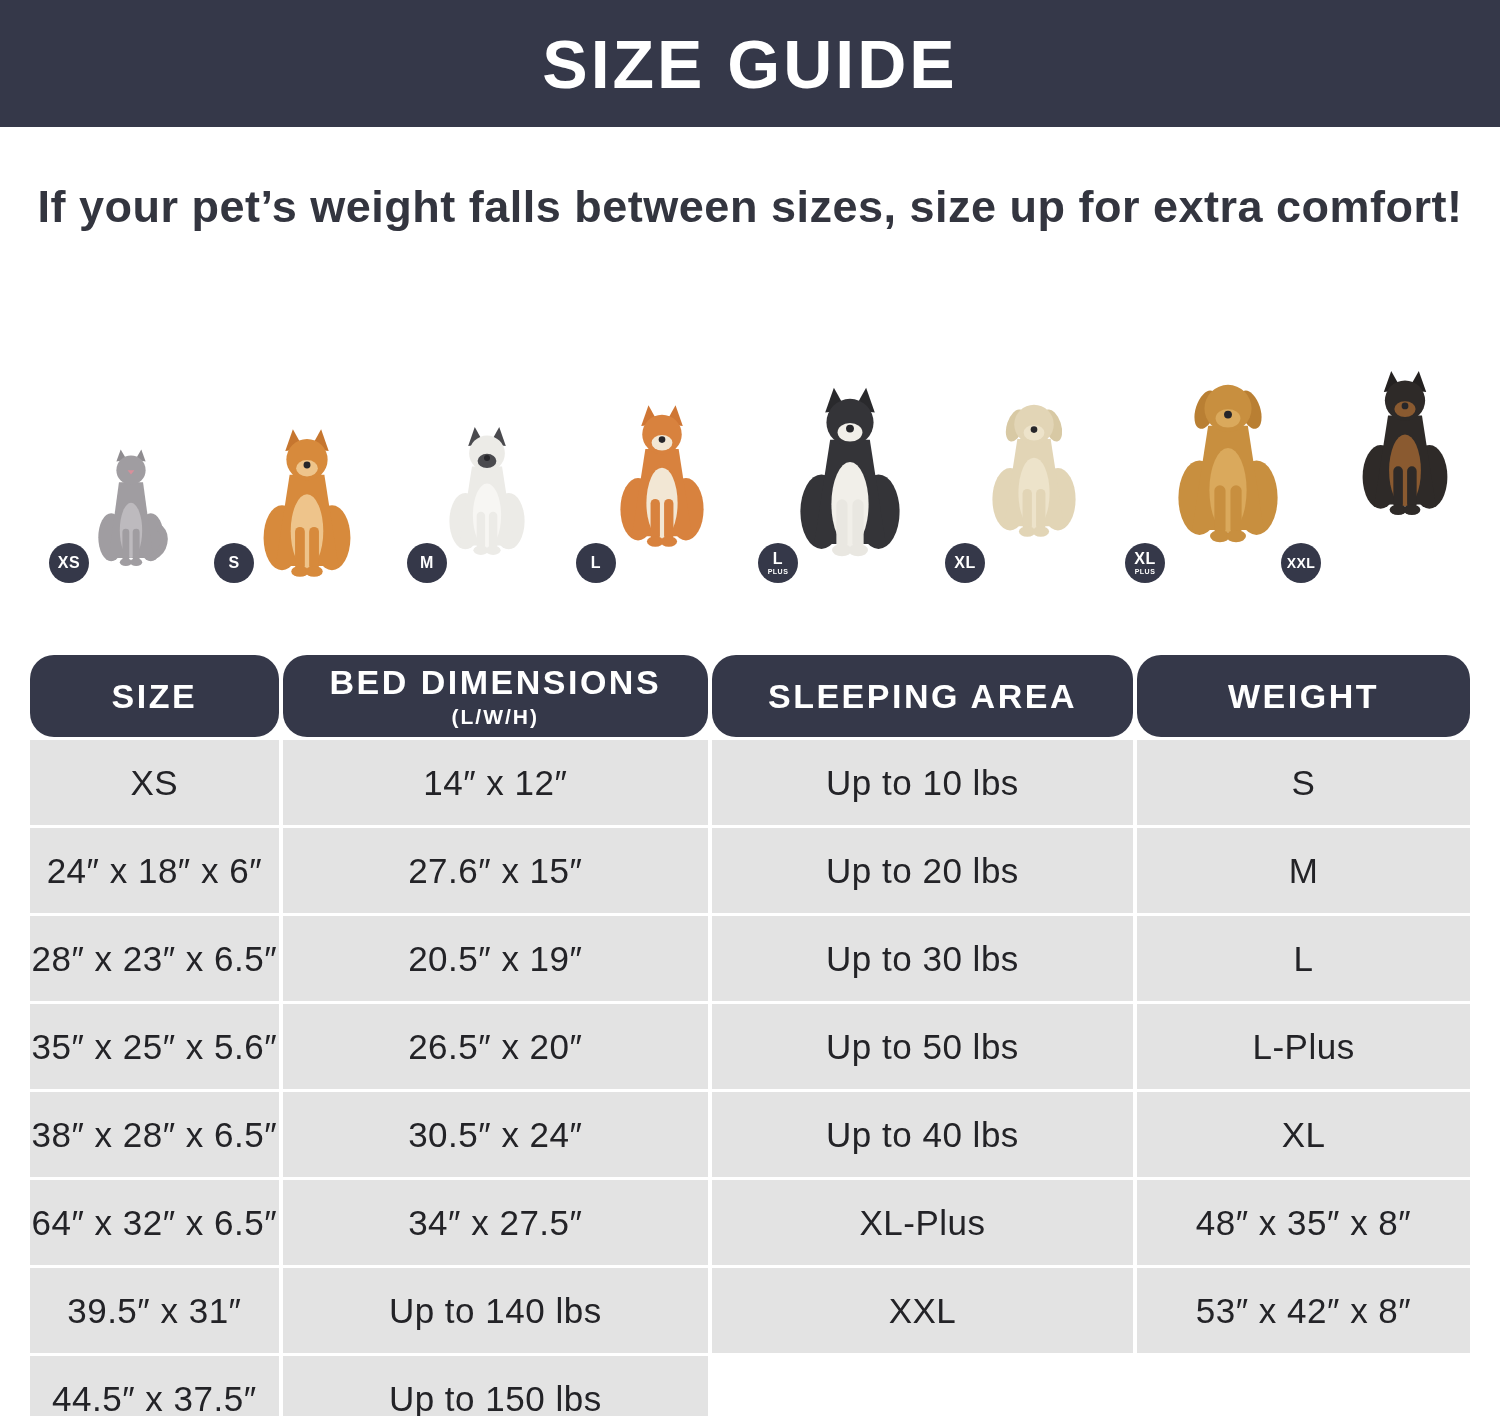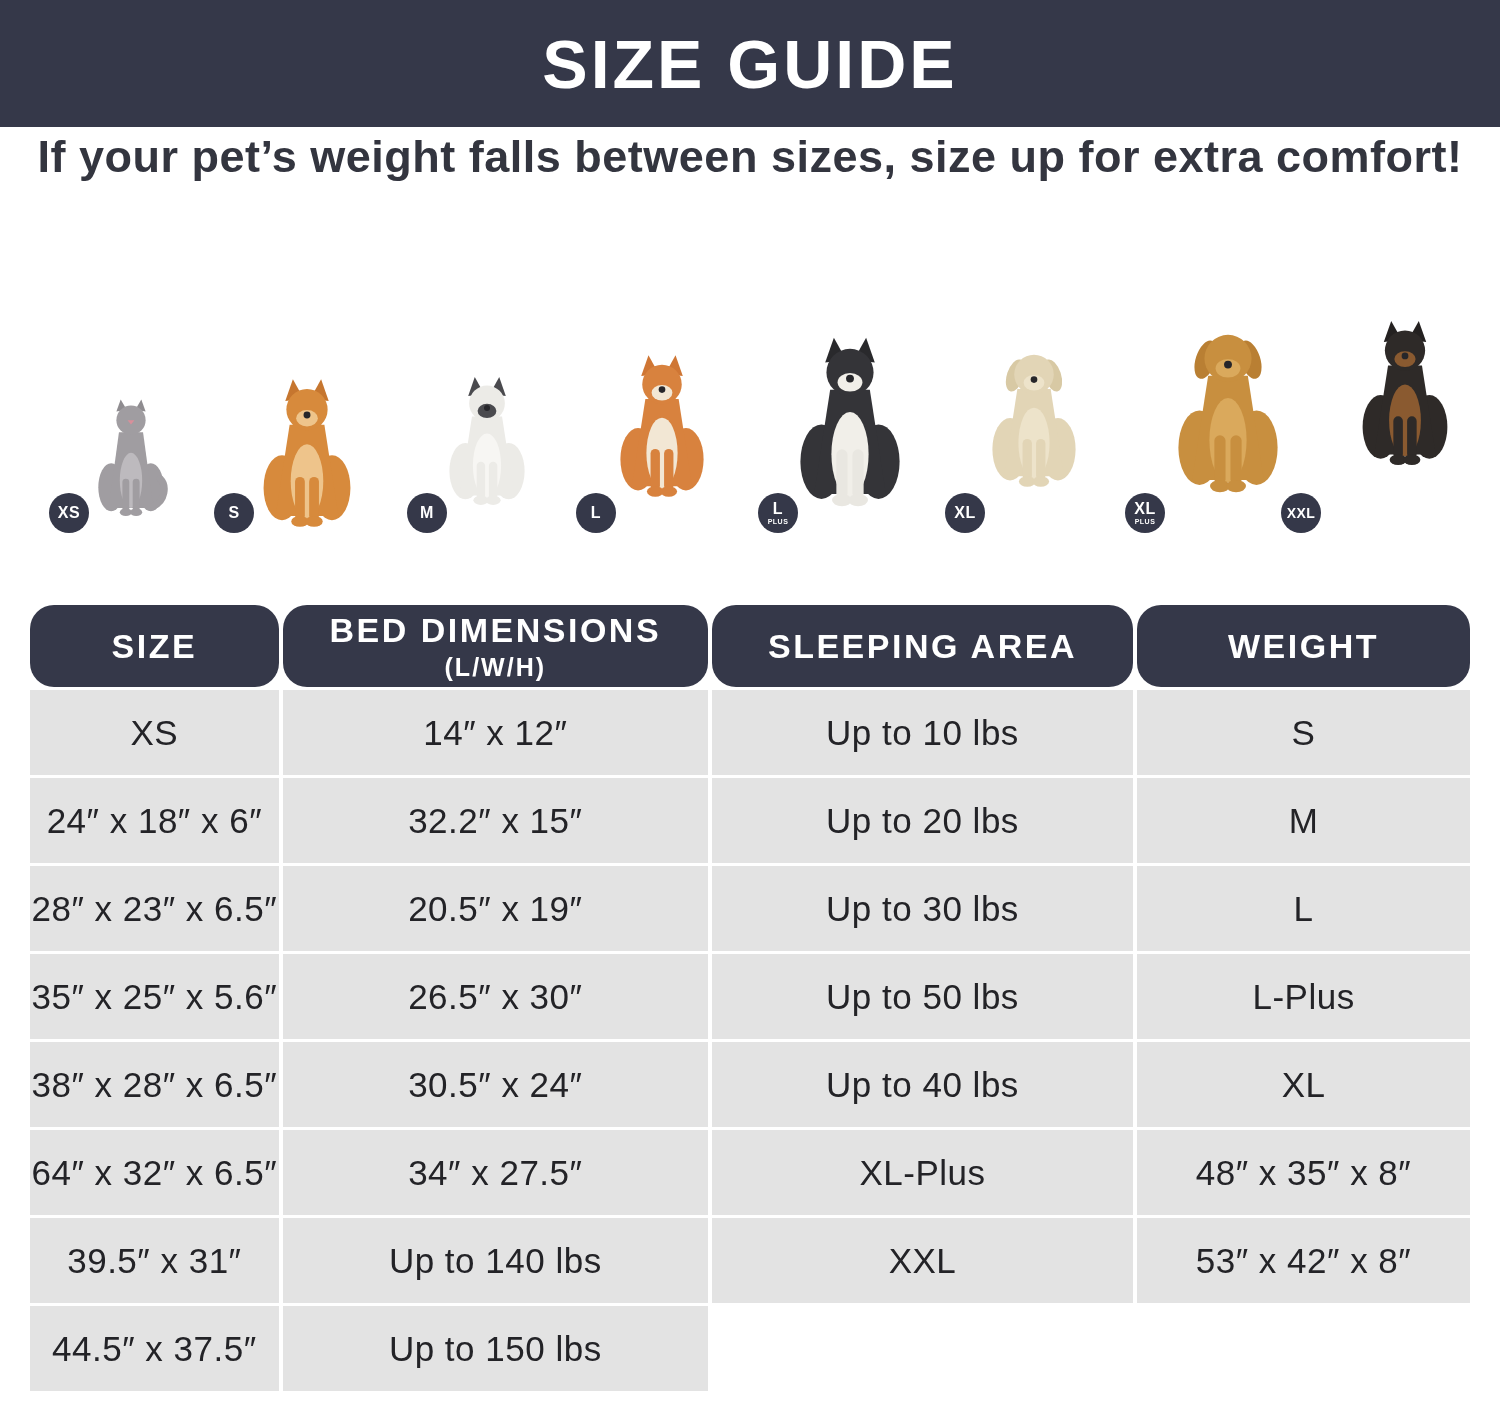--- a/index.html
+++ b/index.html
@@ -19,20 +19,21 @@
   .header-bar{
     height:127px;
     background:var(--dark);
     display:flex;align-items:center;justify-content:center;
   }
   .header-bar h1{
     color:#fff;font-size:68px;font-weight:bold;letter-spacing:3px;
   }
   
   .subtitle{
+    margin-top:50px;
     text-align:center;
     font-size:45px;font-weight:bold;
     color:#33353f;
     line-height:60px;
     letter-spacing:0.5px;
   }
   
   .pets{
     position:relative;
     height:290px;
@@ -70,21 +71,21 @@
     row-gap:3px;column-gap:4px;
     background:var(--white);
   }
   .th{
     background:var(--dark);color:#fff;
     display:flex;flex-direction:column;align-items:center;justify-content:center;
     font-weight:bold;font-size:34px;letter-spacing:2.5px;
     text-align:center;
     border-radius:24px;
   }
-  .th .subnote{font-size:25px;letter-spacing:2px;margin-top:3px;font-weight:bold;}
+  .th .subnote{font-size:21px;letter-spacing:2px;margin-top:3px;font-weight:bold;}
   .cell{
     background:var(--row);
     display:flex;align-items:center;justify-content:center;
     font-size:35px;color:var(--ink);letter-spacing:0.5px;
     text-align:center;
   }
 </style>
 </head>
 <body>
 
@@ -226,29 +227,29 @@
     </div>
     <div class="th">
       <span>WEIGHT</span>
     </div>
 
   <div class="cell">XS</div>
       <div class="cell">14″ x 12″</div>
       <div class="cell">Up to 10 lbs</div>
       <div class="cell">S</div>
       <div class="cell">24″ x 18″ x 6″</div>
-      <div class="cell">32.2″ x 15″</div>
+      <div class="cell">27.6″ x 15″</div>
       <div class="cell">Up to 20 lbs</div>
       <div class="cell">M</div>
       <div class="cell">28″ x 23″ x 6.5″</div>
       <div class="cell">20.5″ x 19″</div>
       <div class="cell">Up to 30 lbs</div>
       <div class="cell">L</div>
       <div class="cell">35″ x 25″ x 5.6″</div>
-      <div class="cell">26.5″ x 30″</div>
+      <div class="cell">26.5″ x 20″</div>
       <div class="cell">Up to 50 lbs</div>
       <div class="cell">L-Plus</div>
       <div class="cell">38″ x 28″ x 6.5″</div>
       <div class="cell">30.5″ x 24″</div>
       <div class="cell">Up to 40 lbs</div>
       <div class="cell">XL</div>
       <div class="cell">64″ x 32″ x 6.5″</div>
       <div class="cell">34″ x 27.5″</div>
       <div class="cell">XL-Plus</div>
       <div class="cell">48″ x 35″ x 8″</div>

